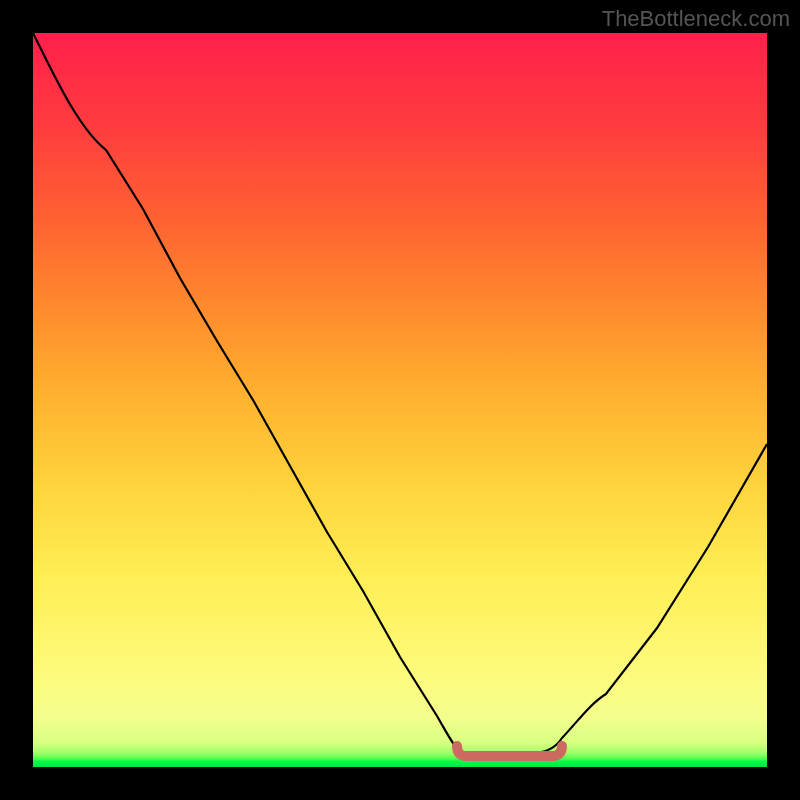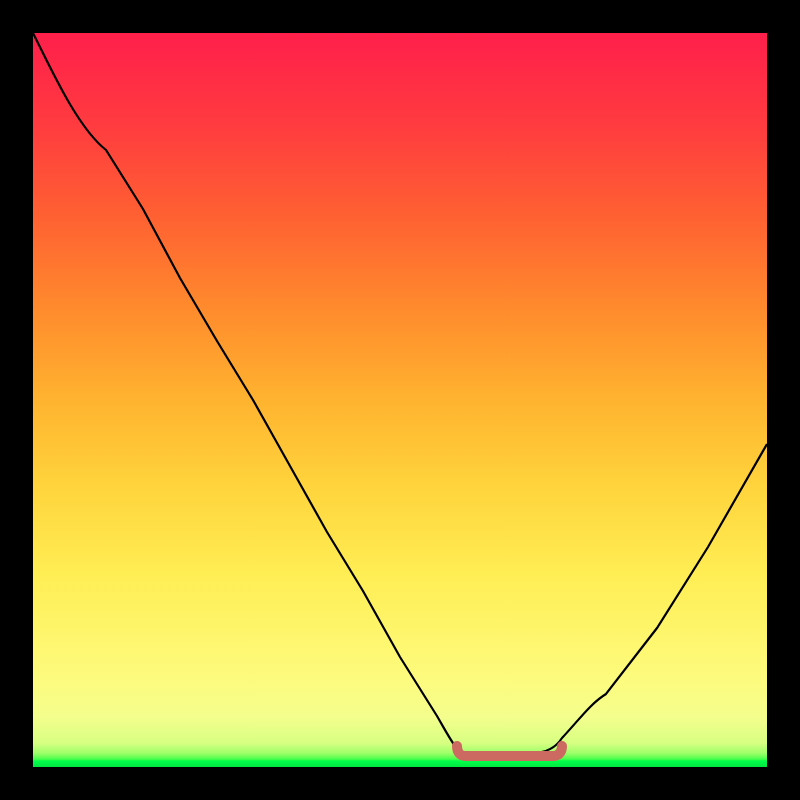--- a/index.html
+++ b/index.html
@@ -78,20 +78,21 @@
     stroke-width: 10;
     stroke-linecap: round;
     stroke-linejoin: round;
   }
 </style>
 </head>
 <body>
 
 <div class="frame">
 
+  <div class="watermark">TheBottleneck.com</div>
 
   <div class="plot-area">
 
     <svg viewBox="0 0 734 734" preserveAspectRatio="none" class="curve">
 
       <path class="main" d="M 0 0
                C 20 40, 45 95, 73 117
                L 110 176
                L 147 245
                L 184 308

